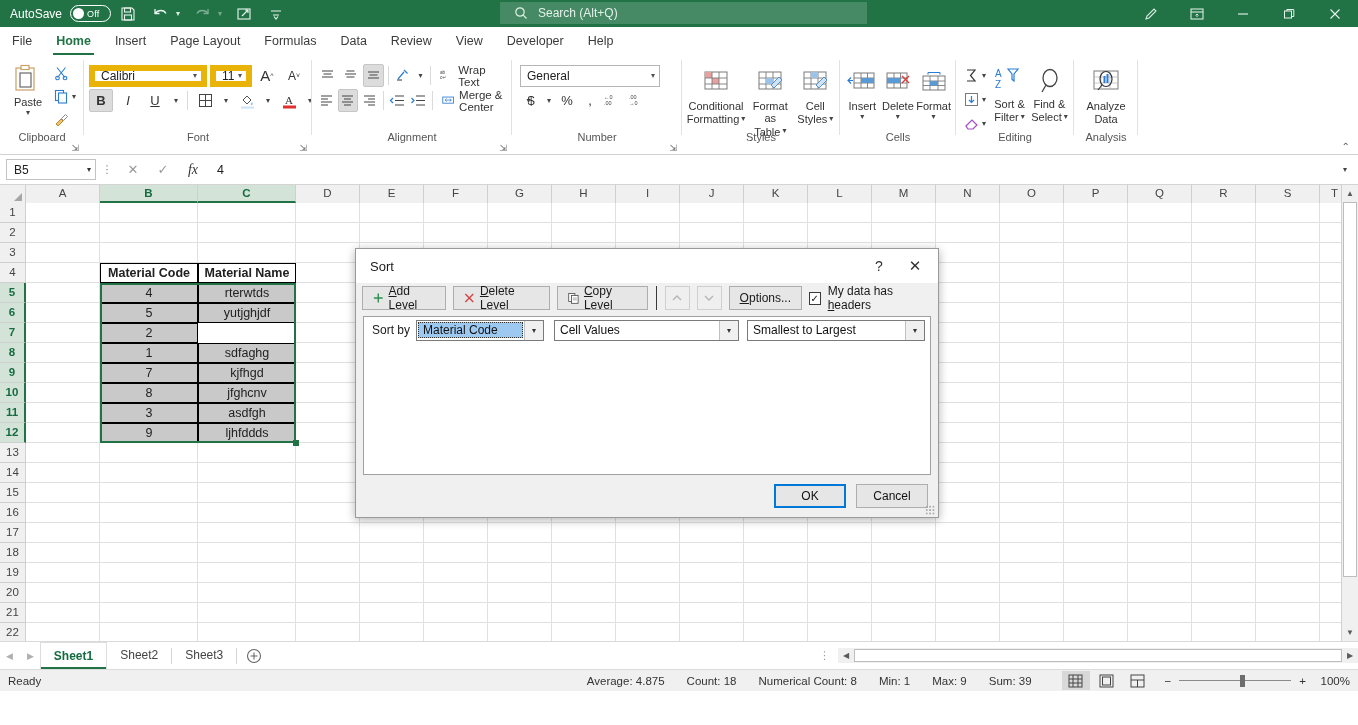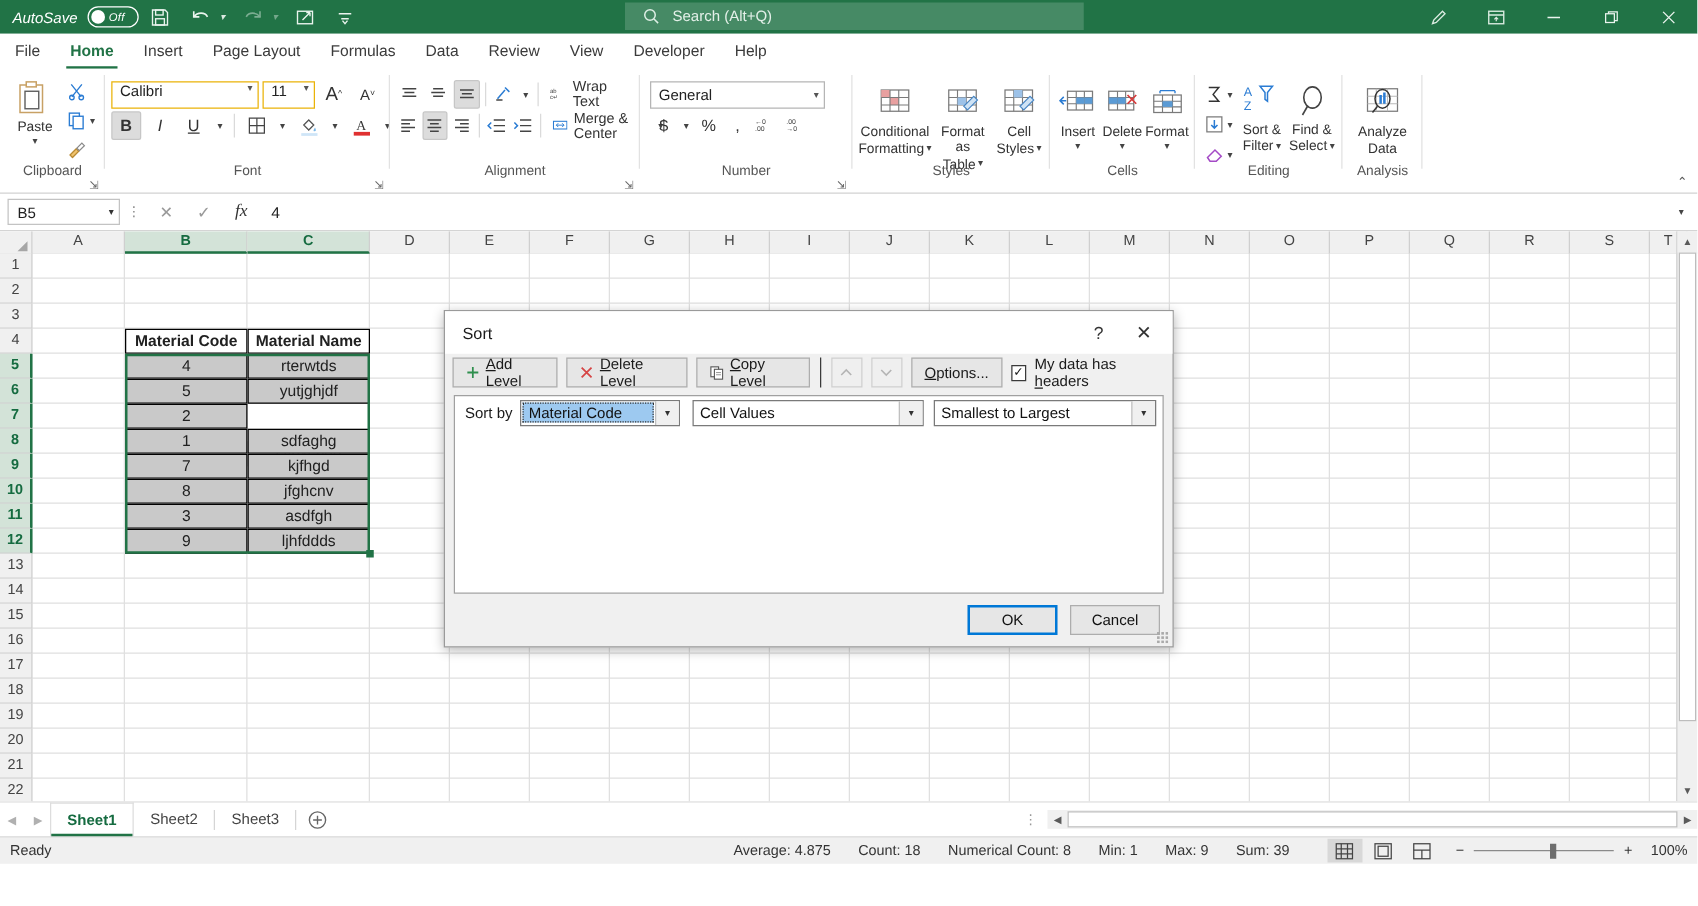--- a/index.html
+++ b/index.html
@@ -10,21 +10,21 @@
     color:#212121;
     background:#fff;
     -webkit-font-smoothing: antialiased;
   }
 
   
   .titlebar{
     height:27px; background:#217346; display:flex; align-items:center;
     color:#fff; position:relative;
   }
-  .tb-left{display:flex;align-items:center;gap:2px;padding-left:10px;font-style:italic;}
+  .tb-left{display:flex;align-items:center;gap:2px;padding-left:10px;}
   .autosave-label{font-size:12px;color:#fff;margin-right:6px;}
   .toggle{
     width:41px;height:17px;border-radius:9px;border:1.4px solid #ffffff;
     display:flex;align-items:center;padding:0 2px;gap:3px;background:transparent;
   }
   .toggle .knob{width:11px;height:11px;border-radius:50%;background:#fff;}
   .toggle .off{font-size:9px;color:#fff;letter-spacing:.2px;}
   .tb-icon{
     width:30px;height:24px;display:flex;align-items:center;justify-content:center;
     color:#e8f3ec;
@@ -88,21 +88,21 @@
   .bigbtn .ic{height:32px;display:flex;align-items:center;justify-content:center;}
   .smallcol{display:flex;flex-direction:column;gap:1px;padding-top:2px;}
   .smallbtn{
     height:22px;display:flex;align-items:center;gap:3px;padding:0 3px;font-size:11.5px;color:#333;
   }
   .cb{font-size:8px;color:#444;}
 
   
   .fontrow1,.fontrow2{display:flex;align-items:center;gap:3px;height:25px;}
   .fontbox{
-    height:22px;border:1px solid #eab308;background:#fff;display:flex;align-items:flex-start;
+    height:22px;border:6px solid #eab308;background:#fff;display:flex;align-items:center;
     padding:0 4px 0 6px;font-size:12px;color:#222;
   }
   .fontbox .car{margin-left:auto;font-size:8px;color:#555;}
   .fbtn{
     width:24px;height:23px;display:flex;align-items:center;justify-content:center;
     font-size:13px;color:#333;border-radius:2px;
   }
   .fbtn.on{background:#dcdcdc;border:1px solid #c6c6c6;}
   .sep{width:1px;height:19px;background:#dadada;margin:0 2px;}
 

